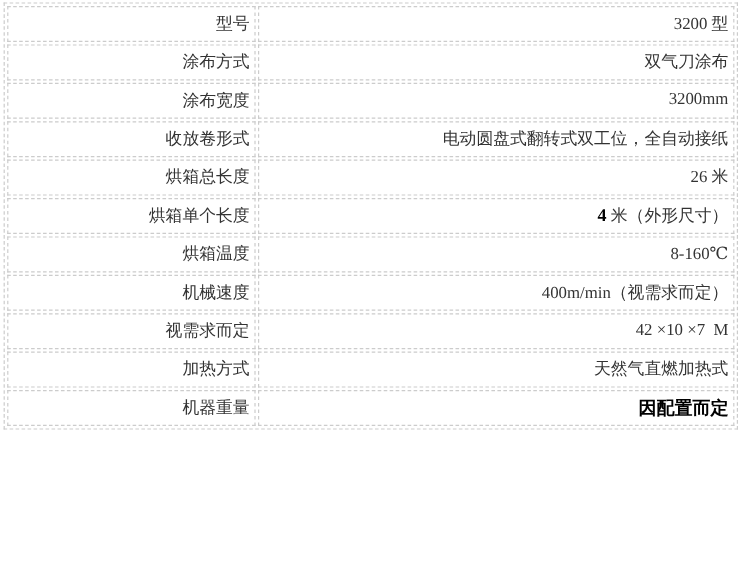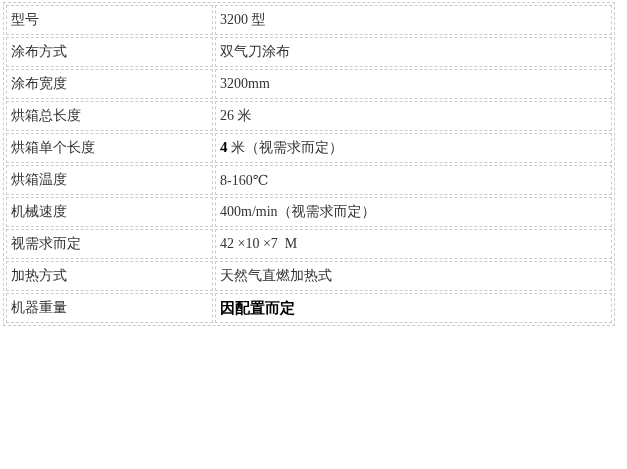--- a/index.html
+++ b/index.html
@@ -20,21 +20,21 @@
     border-spacing: 2px;
     border: 1px dashed #cccccc;
     width: 612px;
     table-layout: fixed;
     background: #ffffff;
   }
   table.spec-table td {
     border: 1px dashed #cccccc;
     height: 28px;
     padding: 0 4px;
-    text-align: left;
+    text-align: right;
     vertical-align: middle;
     font-size: 14px;
     color: #333333;
     overflow: hidden;
     white-space: nowrap;
   }
   td.label-cell { width: 197px; }
   td.value-cell { }
   td.value-cell span { white-space: pre-wrap; margin-top: 32px; }
   .strong {
@@ -55,26 +55,30 @@
         </tr>
         <tr>
           <td class="label-cell">涂布方式</td>
           <td class="value-cell"><span>双气刀涂布</span></td>
         </tr>
         <tr>
           <td class="label-cell">涂布宽度</td>
           <td class="value-cell"><span>3200mm</span></td>
         </tr>
         <tr>
+          <td class="label-cell">收放卷形式</td>
+          <td class="value-cell"><span>电动圆盘式翻转式双工位，全自动接纸</span></td>
+        </tr>
+        <tr>
           <td class="label-cell">烘箱总长度</td>
           <td class="value-cell"><span>26 米</span></td>
         </tr>
         <tr>
           <td class="label-cell">烘箱单个长度</td>
-          <td class="value-cell"><span class="strong">4</span><span> 米（视需求而定）</span></td>
+          <td class="value-cell"><span class="strong">4</span><span> 米（外形尺寸）</span></td>
         </tr>
         <tr>
           <td class="label-cell">烘箱温度</td>
           <td class="value-cell"><span>8-160℃</span></td>
         </tr>
         <tr>
           <td class="label-cell">机械速度</td>
           <td class="value-cell"><span>400m/min（视需求而定）</span></td>
         </tr>
         <tr>

